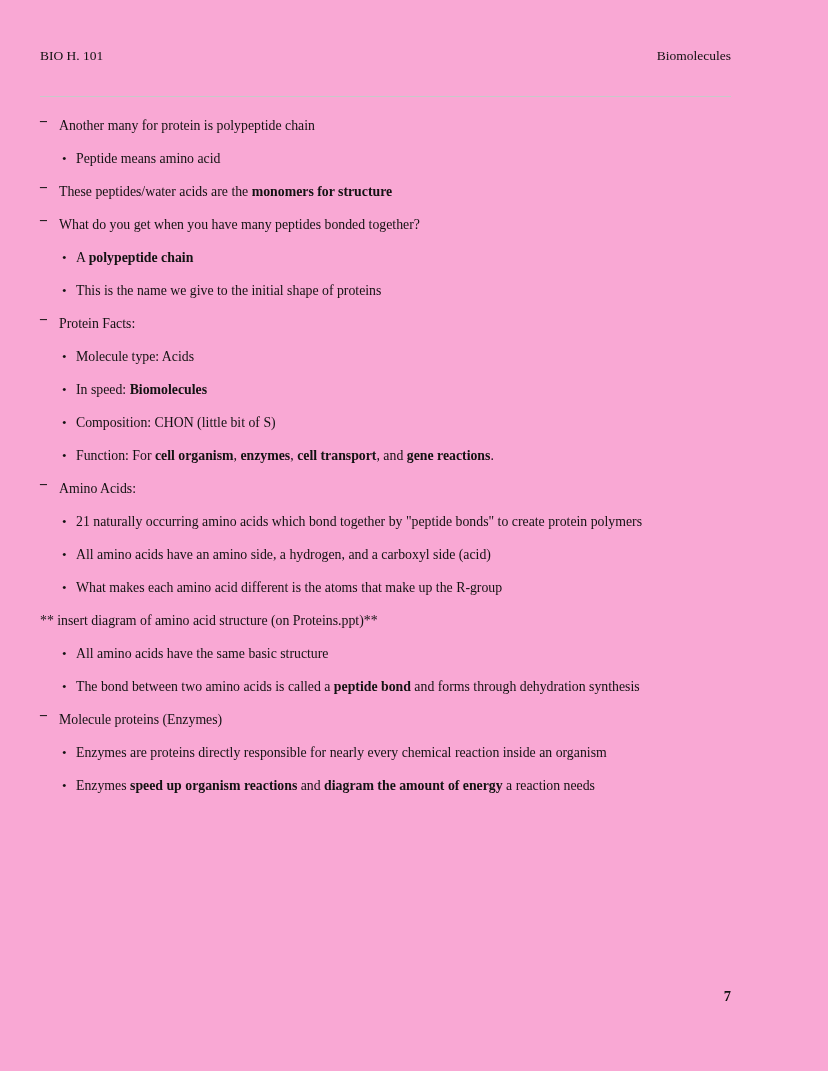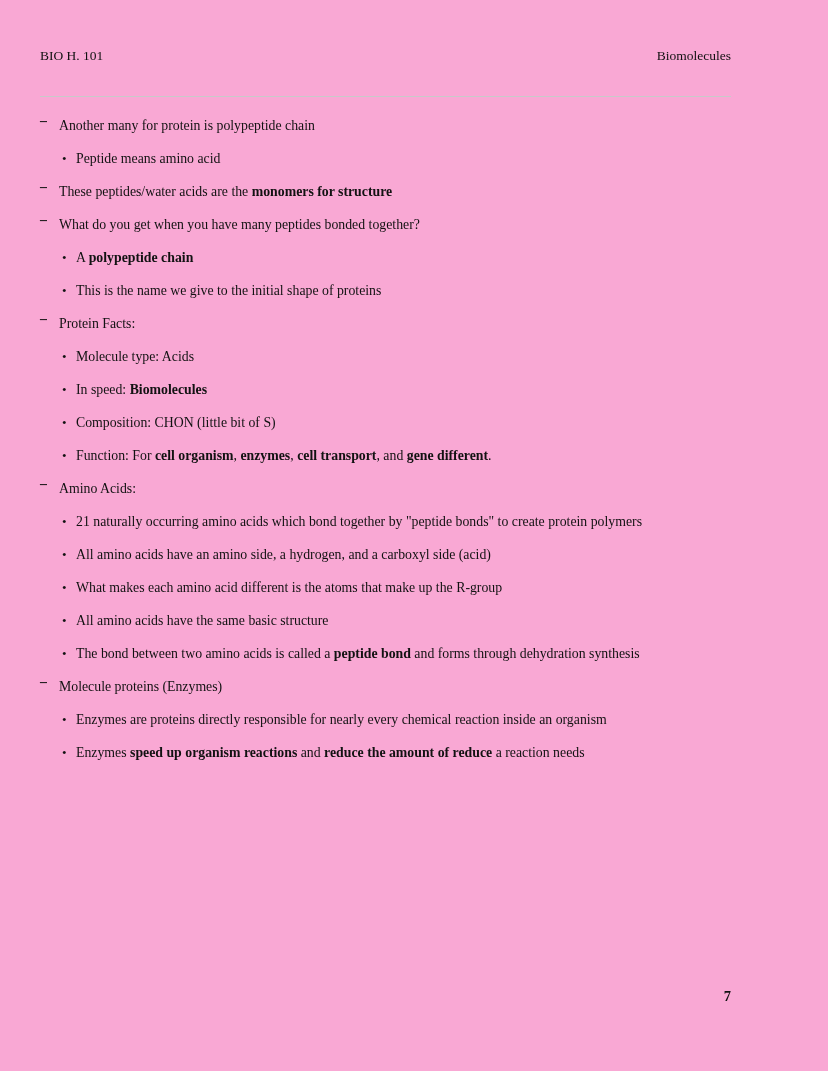--- a/index.html
+++ b/index.html
@@ -116,55 +116,58 @@
       <div class="item level-2">
         <span class="marker bullet"><span>•</span></span>
         <span class="text"><span>In speed: </span><span class="bold">Biomolecules</span></span>
       </div>
       <div class="item level-2">
         <span class="marker bullet"><span>•</span></span>
         <span class="text"><span>Composition: CHON (little bit of S)</span></span>
       </div>
       <div class="item level-2">
         <span class="marker bullet"><span>•</span></span>
-        <span class="text"><span>Function: For </span><span class="bold">cell organism</span><span>, </span><span class="bold">enzymes</span><span>, </span><span class="bold">cell transport</span><span>, and </span><span class="bold">gene different</span><span>.</span></span>
+        <span class="text"><span>Function: For </span><span class="bold">cell organism</span><span>, </span><span class="bold">enzymes</span><span>, </span><span class="bold">cell transport</span><span>, and </span><span class="bold">gene reactions</span><span>.</span></span>
       </div>
       <div class="item level-1">
         <span class="marker dash"><span>–</span></span>
         <span class="text"><span>Amino Acids:</span></span>
       </div>
       <div class="item level-2">
         <span class="marker bullet"><span>•</span></span>
         <span class="text"><span>21 naturally occurring amino acids which bond together by "peptide bonds" to create protein polymers</span></span>
       </div>
       <div class="item level-2">
         <span class="marker bullet"><span>•</span></span>
         <span class="text"><span>All amino acids have an amino side, a hydrogen, and a carboxyl side (acid)</span></span>
       </div>
       <div class="item level-2">
         <span class="marker bullet"><span>•</span></span>
         <span class="text"><span>What makes each amino acid different is the atoms that make up the R-group</span></span>
+      </div>
+      <div class="item level-0">
+        <span class="text"><span>** insert diagram of amino acid structure (on Proteins.ppt)**</span></span>
       </div>
       <div class="item level-2">
         <span class="marker bullet"><span>•</span></span>
         <span class="text"><span>All amino acids have the same basic structure</span></span>
       </div>
       <div class="item level-2">
         <span class="marker bullet"><span>•</span></span>
         <span class="text"><span>The bond between two amino acids is called a </span><span class="bold">peptide bond</span><span> and forms through dehydration synthesis</span></span>
       </div>
       <div class="item level-1">
         <span class="marker dash"><span>–</span></span>
         <span class="text"><span>Molecule proteins (Enzymes)</span></span>
       </div>
       <div class="item level-2">
         <span class="marker bullet"><span>•</span></span>
         <span class="text"><span>Enzymes are proteins directly responsible for nearly every chemical reaction inside an organism</span></span>
       </div>
       <div class="item level-2">
         <span class="marker bullet"><span>•</span></span>
-        <span class="text"><span>Enzymes </span><span class="bold">speed up organism reactions</span><span> and </span><span class="bold">reduce the amount of reduce</span><span> a reaction needs</span></span>
+        <span class="text"><span>Enzymes </span><span class="bold">speed up organism reactions</span><span> and </span><span class="bold">diagram the amount of energy</span><span> a reaction needs</span></span>
       </div>
     </div>
 
   <div class="page-number">7</div>
 
 </div>
 
 </body></html>

